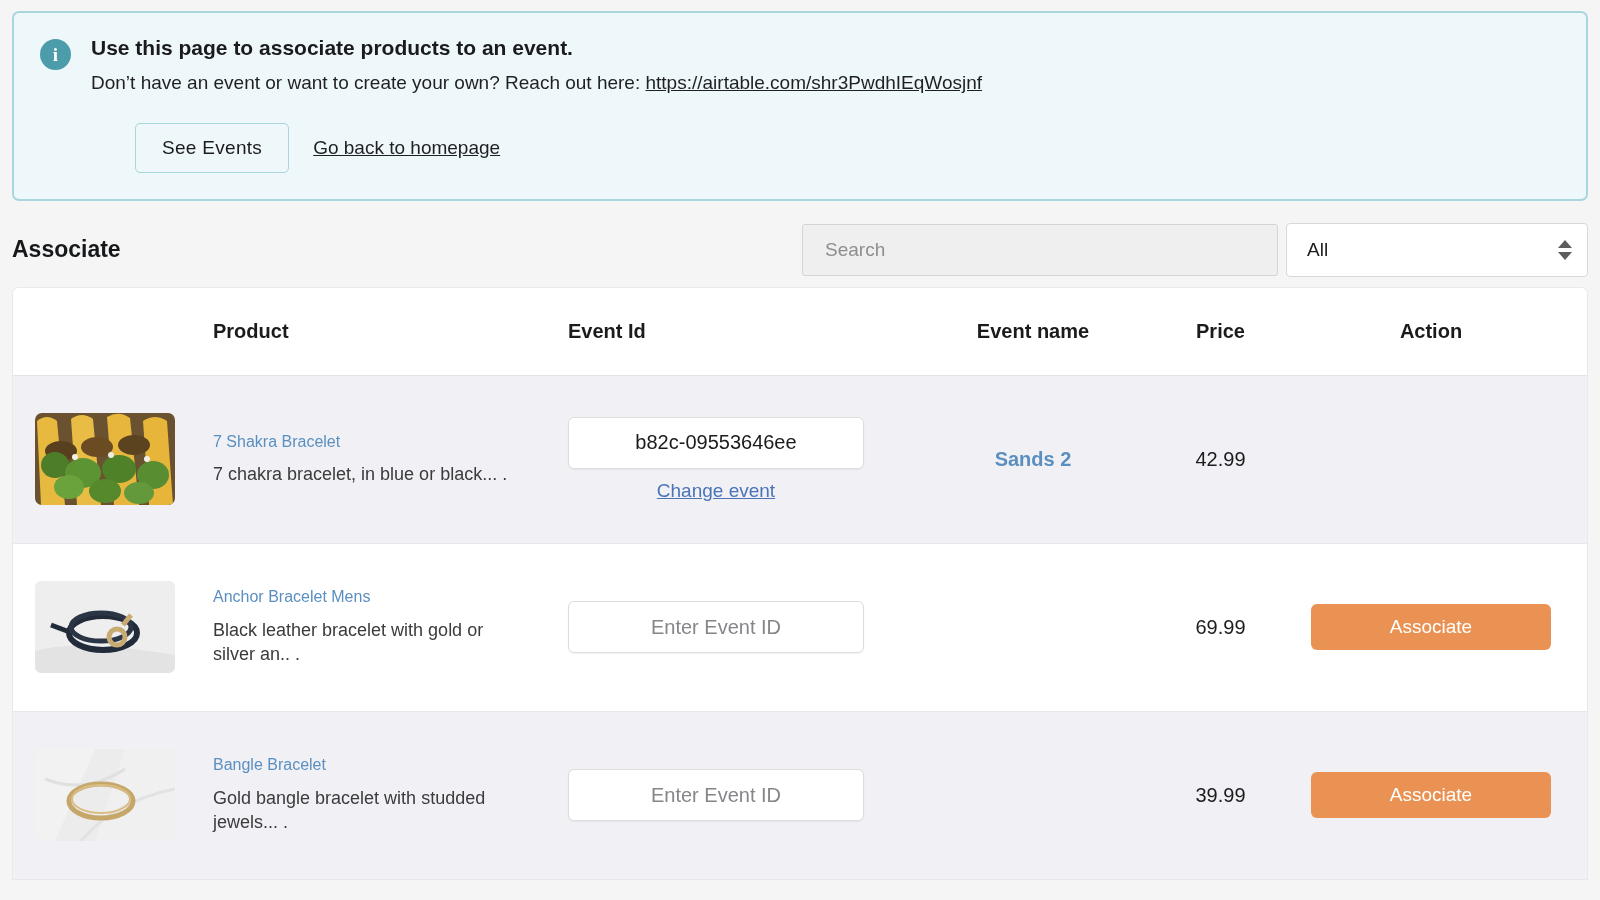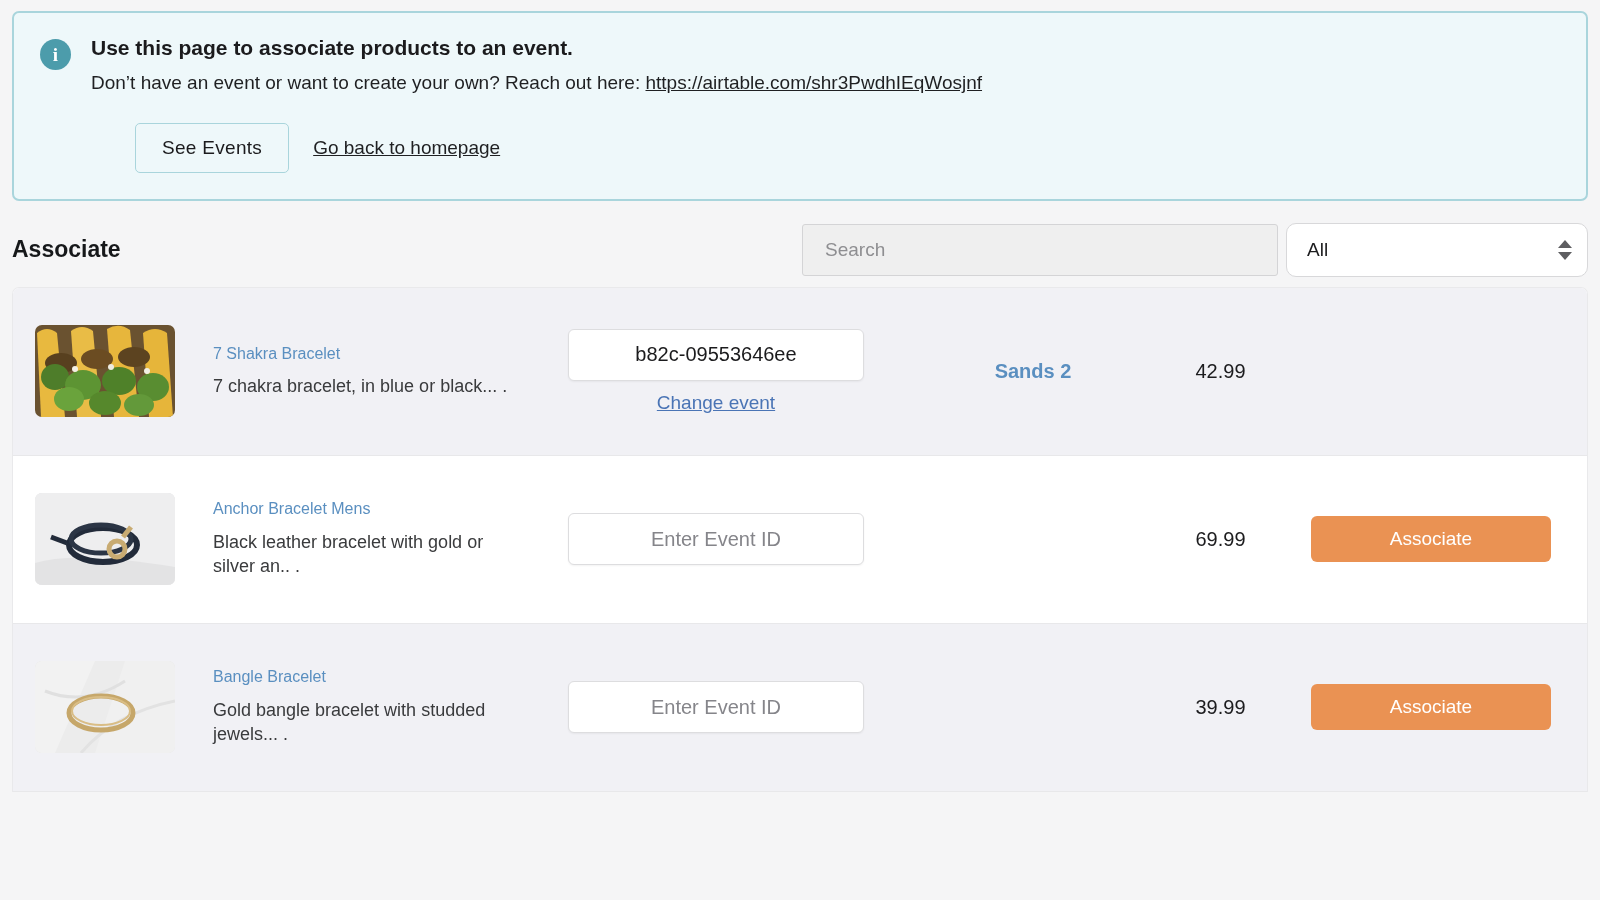--- a/index.html
+++ b/index.html
@@ -105,21 +105,21 @@
   .search-input::placeholder { color: #8e8e91; }
   .filter-wrap {
     position: relative;
     width: 302px; height: 54px;
     margin-left: 8px;
   }
   .filter-select {
     width: 100%; height: 100%;
     background: #ffffff;
     border: 1px solid #d8d8da;
-    border-radius: 10px;
+    border-radius: 4px;
     padding: 0 40px 0 20px;
     font-size: 19px;
     color: #1c1c1e;
     font-family: "Liberation Sans", sans-serif;
     -webkit-appearance: none;
     appearance: none;
     outline: none;
     cursor: pointer;
   }
   .filter-arrows {
@@ -292,20 +292,28 @@
       </select>
       <span class="filter-arrows">
         <span class="arw-up"></span>
         <span class="arw-dn"></span>
       </span>
     </div>
   </div>
 
   <div class="table-card">
 
+    <div class="trow thead">
+      <div class="cell c-img"></div>
+      <div class="cell c-prod">Product</div>
+      <div class="cell c-event">Event Id</div>
+      <div class="cell c-name">Event name</div>
+      <div class="cell c-price">Price</div>
+      <div class="cell c-act">Action</div>
+    </div>
 
     <div class="trow data-row row-alt">
       <div class="c-img">
         <div class="thumb">
           <svg viewBox="0 0 140 92" preserveAspectRatio="none" aria-hidden="true">
             <rect width="140" height="92" fill="#6a5230"></rect>
             <path d="M2 8 Q12 0 22 8 L30 92 L6 92 Z" fill="#e8b93f"></path>
             <path d="M36 6 Q47 -2 58 6 L66 92 L42 92 Z" fill="#e9bc46"></path>
             <path d="M72 4 Q84 -3 95 5 L104 92 L79 92 Z" fill="#e7b63c"></path>
             <path d="M108 8 Q120 0 132 8 L138 92 L114 92 Z" fill="#e6b53a"></path>

